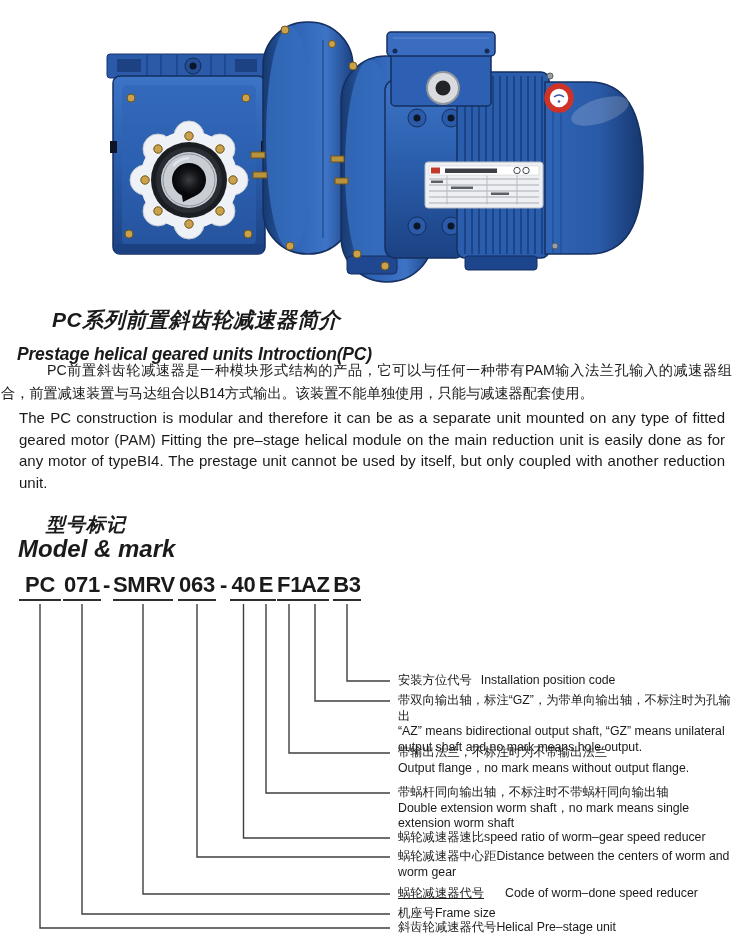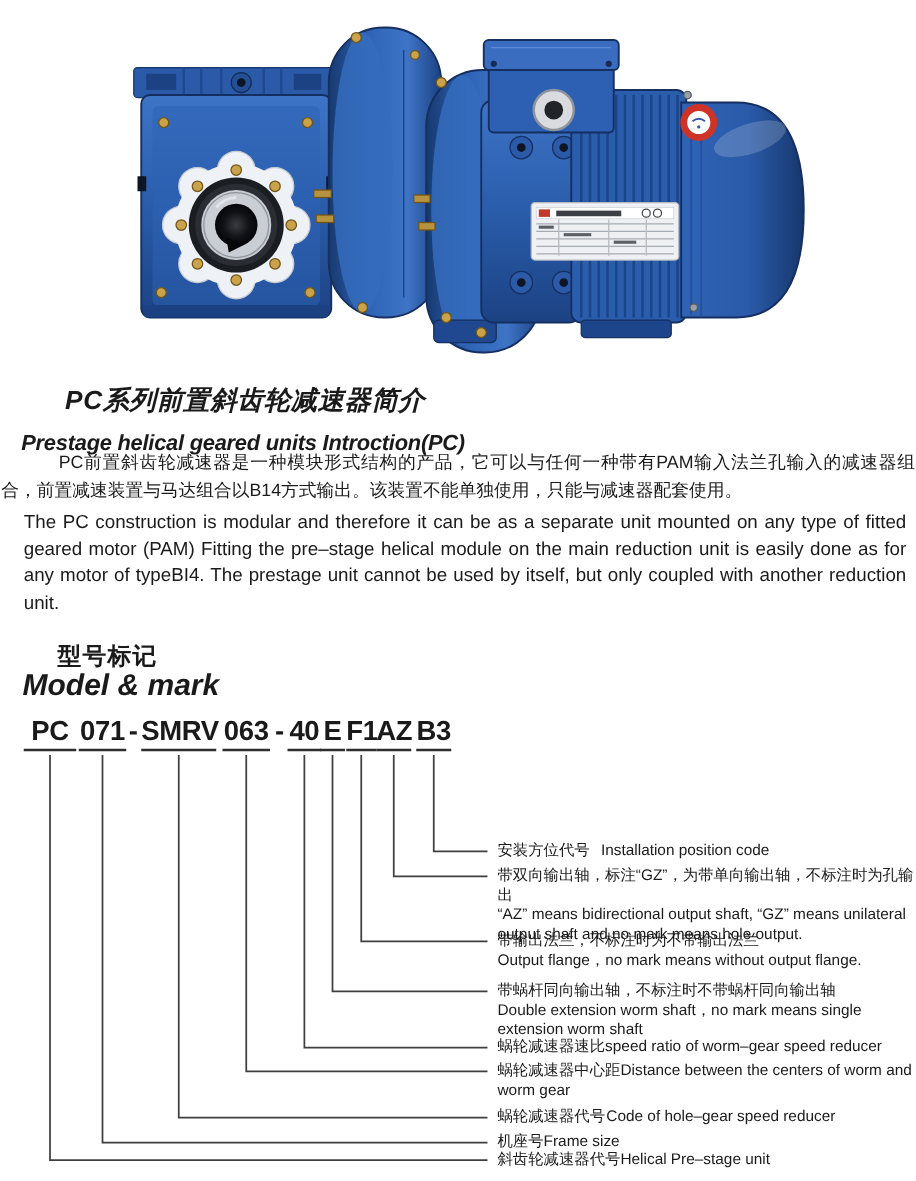--- a/index.html
+++ b/index.html
@@ -11,34 +11,34 @@
   }
   .abs{position:absolute;}
   
   .photo{position:absolute;left:85px;top:6px;width:570px;height:292px;}
   
   .title-zh{left:52px;top:306px;font-size:21px;font-weight:bold;font-style:italic;letter-spacing:.5px;white-space:nowrap;}
   .title-en{left:17px;top:344px;font-size:17.5px;font-weight:bold;font-style:italic;letter-spacing:-.2px;white-space:nowrap;}
   .para-zh{left:1px;top:359px;width:731px;font-size:14.2px;line-height:23px;text-align:justify;text-indent:46px;}
   .para-en{left:19px;top:407px;width:706px;font-size:15px;line-height:21.6px;text-align:justify;}
   
-  .mtitle-zh{left:46px;top:512px;font-size:19px;font-weight:bold;letter-spacing:1px;white-space:nowrap;}
+  .mtitle-zh{left:46px;top:512px;font-size:19px;font-weight:bold;font-style:italic;letter-spacing:1px;white-space:nowrap;}
   .mtitle-en{left:18px;top:535px;font-size:24px;font-weight:bold;font-style:italic;white-space:nowrap;}
   .code-part{
     position:absolute;top:572px;font-size:22px;font-weight:bold;line-height:25px;
     text-align:center;letter-spacing:-.3px;white-space:nowrap;
   }
   .code-part.u{border-bottom:2.5px solid #2e2e2e;padding-bottom:2px;}
   .connector{position:absolute;left:0;top:0;width:733px;height:945px;pointer-events:none;}
   .connector path{fill:none;stroke:var(--line-color,#3f3f3f);stroke-width:1.4;}
   
   .ann{position:absolute;left:398px;width:338px;font-size:12.3px;line-height:15.6px;color:var(--text-color,#1a1a1a);}
   .ann .zh,.ann .en{font-size:inherit;}
   .ann.gap .zh{margin-right:9px;}
-  .ann.gap-sm .zh{margin-right:1px;}
+  .ann.gap-sm .zh{margin-right:21px;text-decoration:underline;}
   .ann.stack .zh{display:block;}
 </style>
 </head>
 <body>
 
 <svg class="photo" viewBox="0 0 570 292" aria-hidden="true">
   <defs>
     <linearGradient id="gBody" x1="0" y1="0" x2="0" y2="1">
       <stop offset="0" stop-color="#3e74c6"></stop>
         <stop offset=".45" stop-color="#2b5fae"></stop>
@@ -232,20 +232,20 @@
 <div class="ann stack" style="top:785px">
   <span class="zh">带蜗杆同向输出轴，不标注时不带蜗杆同向输出轴</span><span class="en">Double extension worm shaft，no mark means single extension worm shaft</span>
 </div>
 <div class="ann" style="top:830px">
   <span class="zh">蜗轮减速器速比</span><span class="en">speed ratio of worm–gear speed reducer</span>
 </div>
 <div class="ann" style="top:849px">
   <span class="zh">蜗轮减速器中心距</span><span class="en">Distance between the centers of worm and worm gear</span>
 </div>
 <div class="ann gap-sm" style="top:886px">
-  <span class="zh">蜗轮减速器代号</span><span class="en">Code of hole–gear speed reducer</span>
+  <span class="zh">蜗轮减速器代号</span><span class="en">Code of worm–done speed reducer</span>
 </div>
 <div class="ann" style="top:906px">
   <span class="zh">机座号</span><span class="en">Frame size</span>
 </div>
 <div class="ann" style="top:920px">
   <span class="zh">斜齿轮减速器代号</span><span class="en">Helical Pre–stage unit</span>
 </div>
 
 </body></html>

